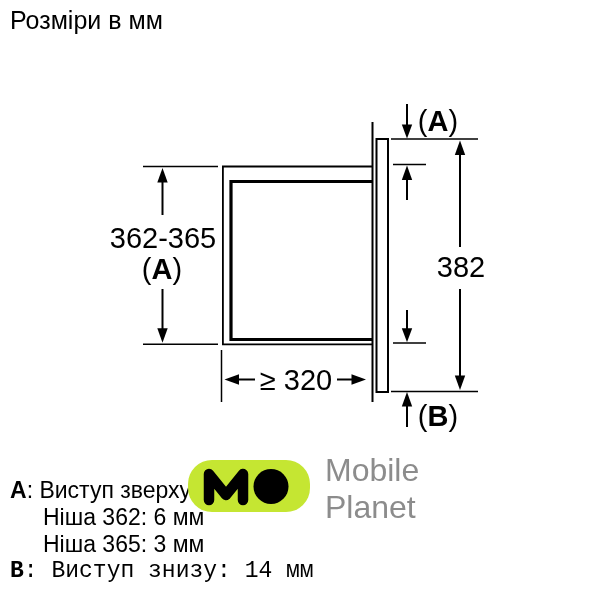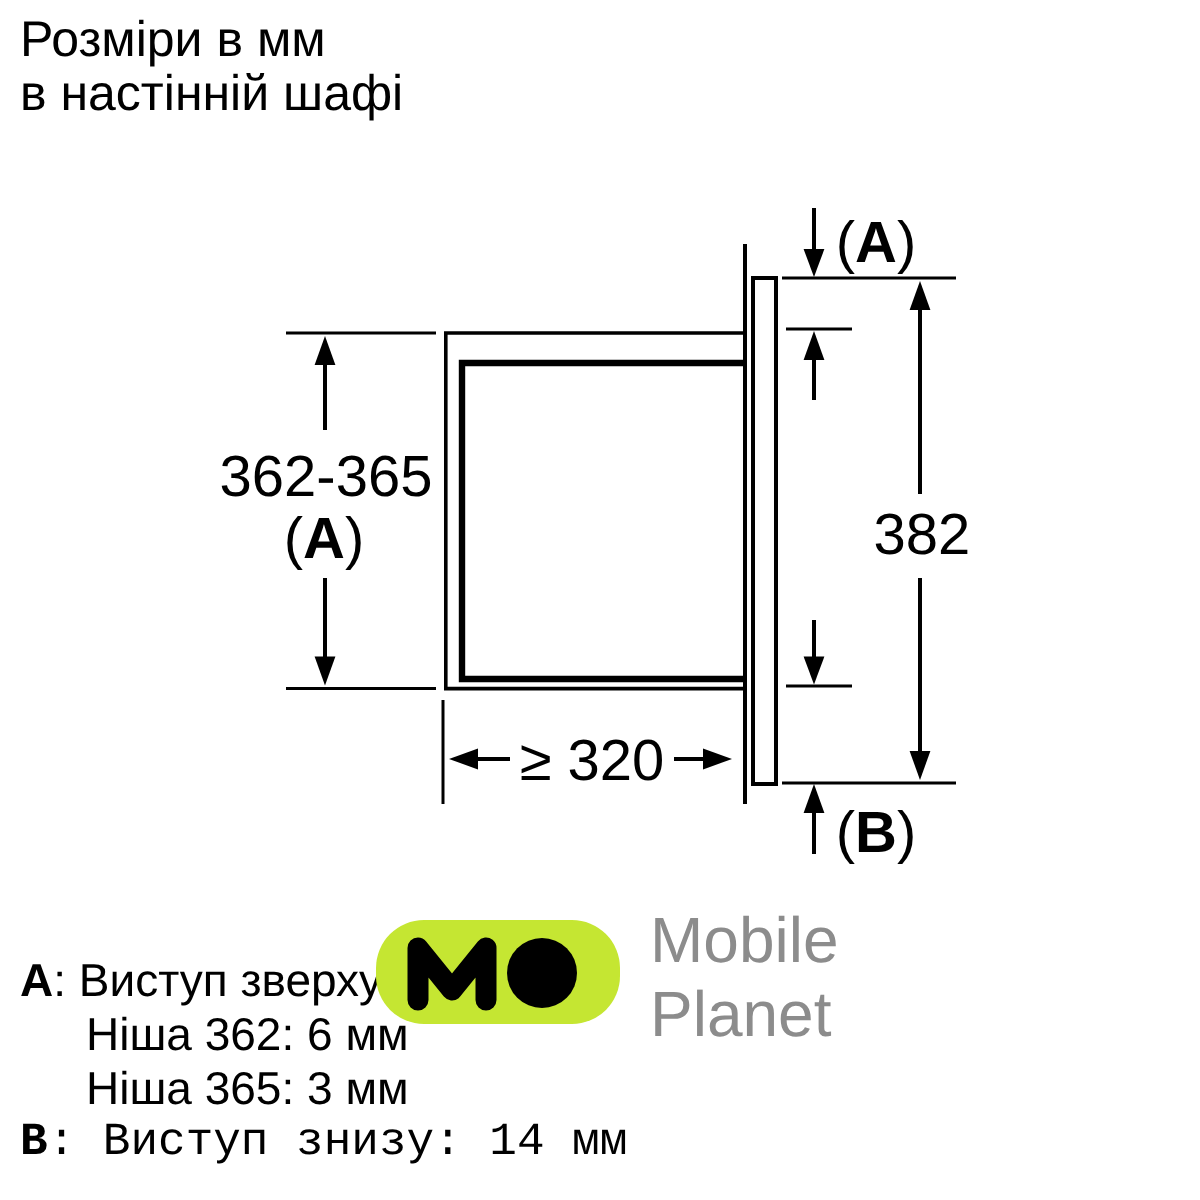--- a/index.html
+++ b/index.html
@@ -19,21 +19,20 @@
   .oline{stroke:#000;stroke-width:1.8;fill:none;}
   .iline{stroke:#000;stroke-width:3.2;fill:none;}
   .wline{stroke:#000;stroke-width:1.5;}
   .arr{fill:#000;stroke:none;}
 </style>
 </head>
 <body>
 
 <div id="title" class="abs">
   <div>Розміри в мм</div>
-  <div>в настінній шафі</div>
 </div>
 
 <svg id="diagram" class="abs" viewBox="0 0 600 600">
 
   <g>
     <path class="oline" d="M372 166.5 H222.9 V344.3 H372"></path>
     <path class="iline" d="M372 181.5 H231 V339.5 H372"></path>
     <line class="dline" x1="372.5" y1="122" x2="372.5" y2="402"></line>
   </g>
 

